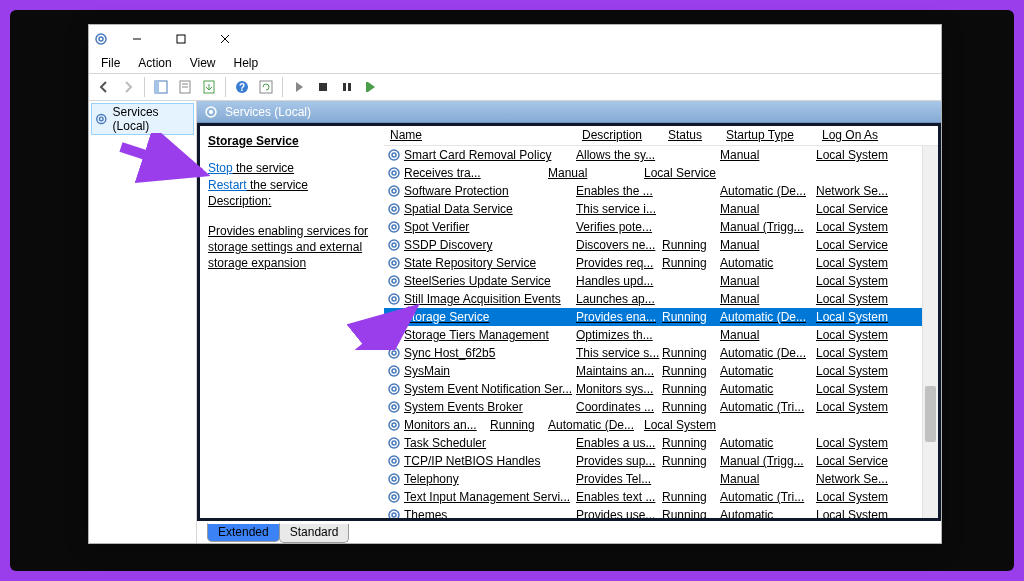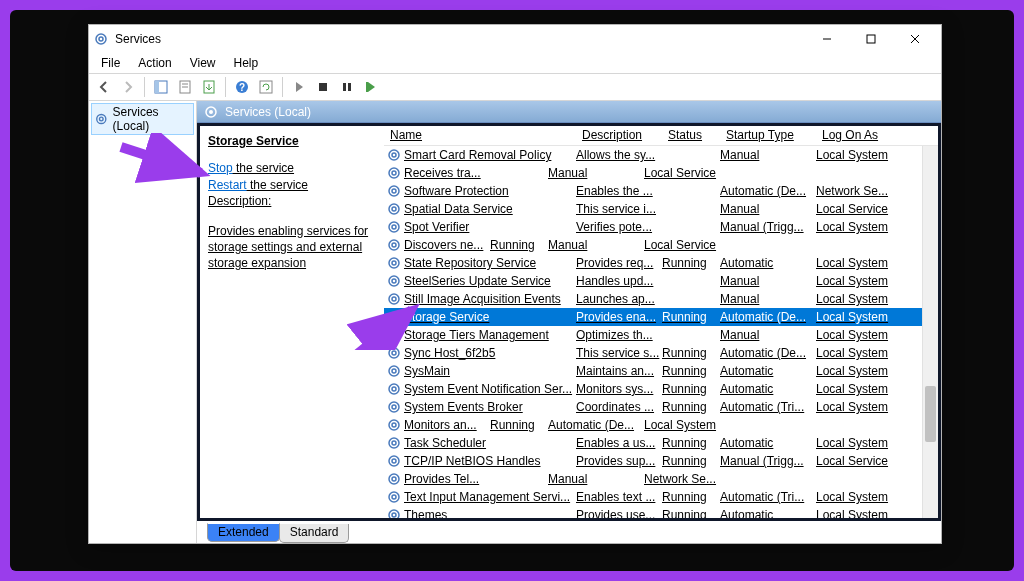--- a/index.html
+++ b/index.html
@@ -62,21 +62,20 @@
 
 <div class="window">
 
   <div class="titlebar">
     <span class="app-icon">
       <svg class="ico gear-ico" viewBox="0 0 16 16">
           <circle cx="8" cy="8" r="5"></circle>
           <circle cx="8" cy="8" r="2" fill="#4a7abc" stroke="none"></circle>
         </svg>
     </span>
-    <span class="title">Services</span>
     <div class="winbtn">
       <svg width="10" height="10">
           <line x1="1" y1="5" x2="9" y2="5" stroke="#000" stroke-width="1"></line>
         </svg>
     </div>
     <div class="winbtn">
       <svg width="10" height="10">
           <rect x="1" y="1" width="8" height="8" fill="none" stroke="#000" stroke-width="1"></rect>
         </svg>
     </div>
@@ -268,20 +267,21 @@
                 <span class="t">Manual (Trigg...</span>
                 <span class="l">Local System</span>
               </div>
               <div class="row">
                 <span class="ic">
                   <svg class="ico gear-ico" viewBox="0 0 16 16">
                     <circle cx="8" cy="8" r="5"></circle>
                     <circle cx="8" cy="8" r="2" fill="#4a7abc" stroke="none"></circle>
                   </svg>
                 </span>
+                <span class="n">SSDP Discovery</span>
                 <span class="d">Discovers ne...</span>
                 <span class="s">Running</span>
                 <span class="t">Manual</span>
                 <span class="l">Local Service</span>
               </div>
               <div class="row">
                 <span class="ic">
                   <svg class="ico gear-ico" viewBox="0 0 16 16">
                     <circle cx="8" cy="8" r="5"></circle>
                     <circle cx="8" cy="8" r="2" fill="#4a7abc" stroke="none"></circle>
@@ -435,20 +435,21 @@
                 <span class="t">Manual (Trigg...</span>
                 <span class="l">Local Service</span>
               </div>
               <div class="row">
                 <span class="ic">
                   <svg class="ico gear-ico" viewBox="0 0 16 16">
                     <circle cx="8" cy="8" r="5"></circle>
                     <circle cx="8" cy="8" r="2" fill="#4a7abc" stroke="none"></circle>
                   </svg>
                 </span>
+                <span class="n">Telephony</span>
                 <span class="d">Provides Tel...</span>
                 <span class="s"></span>
                 <span class="t">Manual</span>
                 <span class="l">Network Se...</span>
               </div>
               <div class="row">
                 <span class="ic">
                   <svg class="ico gear-ico" viewBox="0 0 16 16">
                     <circle cx="8" cy="8" r="5"></circle>
                     <circle cx="8" cy="8" r="2" fill="#4a7abc" stroke="none"></circle>

